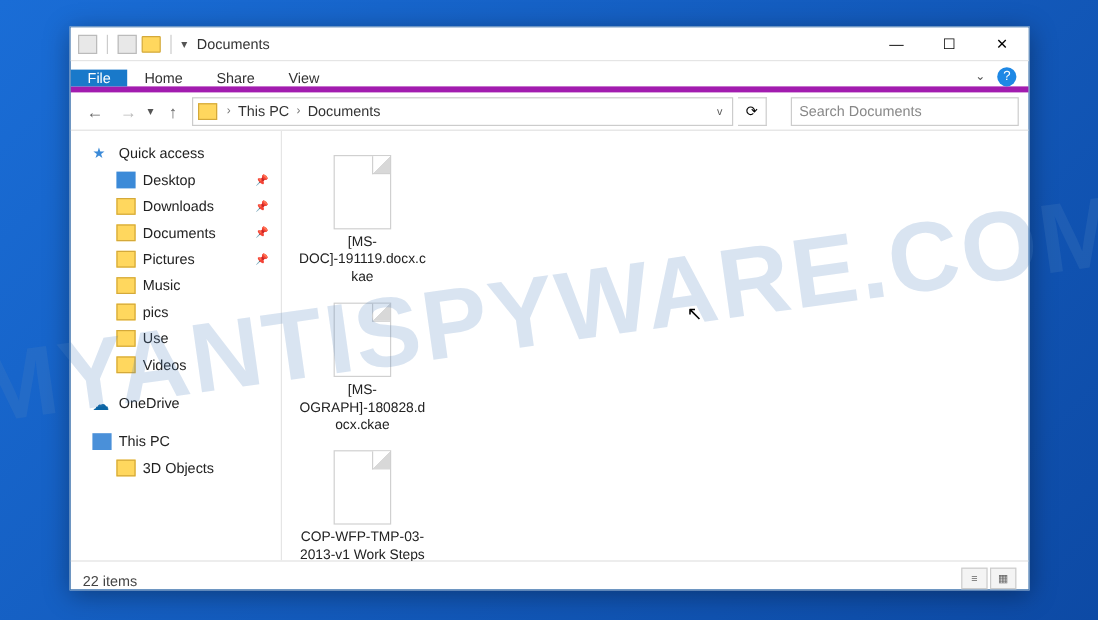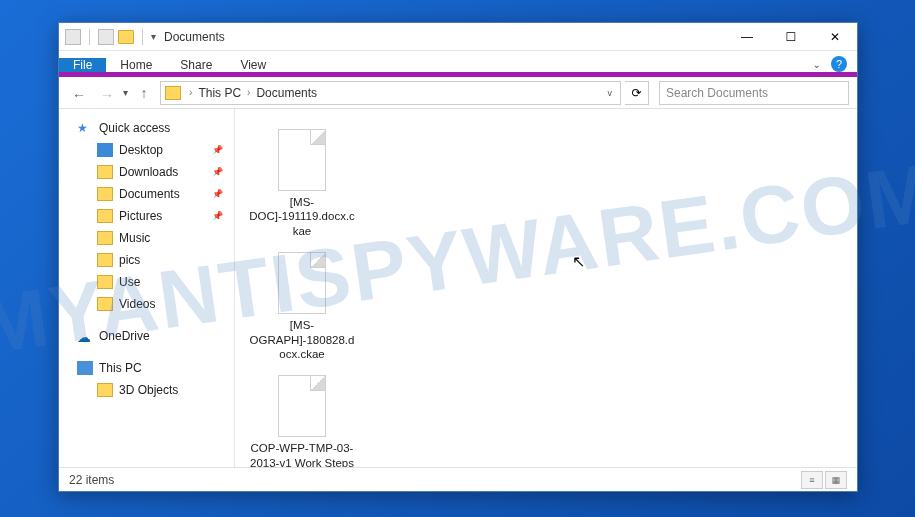--- a/index.html
+++ b/index.html
@@ -23,40 +23,40 @@
   .help-icon { width: 16px; height: 16px; border-radius: 50%; background: #1e88e5; color: #fff; font-size: 11px; display: flex; align-items: center; justify-content: center; }
   .navbar { height: 32px; display: flex; align-items: center; padding: 0 8px; gap: 4px; border-bottom: 1px solid #e1e1e1; }
   .nav-btn { width: 24px; height: 24px; display: flex; align-items: center; justify-content: center; color: #666; font-size: 14px; cursor: pointer; }
   .nav-btn.disabled { color: #bbb; }
   .addressbar { flex: 1; height: 24px; border: 1px solid #ccc; display: flex; align-items: center; padding: 0 4px; background: #fff; }
   .addr-icon { width: 16px; height: 14px; background: #ffd75e; border: 1px solid #d4a93a; margin-right: 4px; }
   .crumb { font-size: 12px; color: #333; padding: 0 2px; cursor: pointer; }
   .crumb-sep { font-size: 10px; color: #777; padding: 0 4px; }
   .addr-drop { margin-left: auto; font-size: 9px; color: #555; padding: 0 4px; }
   .refresh-btn { width: 24px; height: 24px; border: 1px solid #ccc; border-left: none; display: flex; align-items: center; justify-content: center; font-size: 12px; cursor: pointer; }
-  .searchbox { width: 190px; height: 24px; border: 1px solid #ccc; margin-left: 6px; display: flex; align-items: center; padding: 0 6px; color: #888; font-size: 12px; }
+  .searchbox { width: 190px; height: 24px; border: 1px solid #ccc; margin-left: 16px; display: flex; align-items: center; padding: 0 6px; color: #888; font-size: 12px; }
   .body { flex: 1; display: flex; overflow: hidden; }
   .sidebar { width: 176px; border-right: 1px solid #e5e5e5; padding: 8px 0; overflow-y: auto; }
   .tree-item { display: flex; align-items: center; height: 22px; padding-left: 18px; font-size: 12px; color: #222; cursor: pointer; gap: 6px; }
   .tree-item.sub { padding-left: 38px; }
   .tree-spacer { height: 10px; }
   .pin { margin-left: auto; margin-right: 10px; font-size: 9px; color: #888; }
   .ic { width: 16px; height: 14px; flex-shrink: 0; }
   .ic-star::before { content: "★"; color: #3b8ad8; font-size: 12px; }
   .ic-desktop { background: #3b8ad8; }
   .ic-folder { background: #ffd75e; border: 1px solid #d4a93a; }
   .ic-cloud::before { content: "☁"; color: #0a64a4; font-size: 14px; }
   .ic-pc { background: #4a90d9; }
   .content { flex: 1; overflow-y: auto; padding: 14px 8px; }
   .file-grid { display: flex; flex-wrap: wrap; gap: 2px 0; flex-direction: column; }
   .file-item { width: 118px; display: flex; flex-direction: column; align-items: center; padding: 6px 4px; cursor: pointer; }
   .file-icon { width: 48px; height: 62px; background: #fff; border: 1px solid #d0d0d0; position: relative; margin-bottom: 4px; }
   .file-icon::before { content: ""; position: absolute; top: 0; right: 0; width: 14px; height: 14px; background: linear-gradient(135deg, #fff 50%, #d8d8d8 50%); border-left: 1px solid #d0d0d0; border-bottom: 1px solid #d0d0d0; }
   .file-label { font-size: 11.5px; text-align: center; color: #222; line-height: 1.25; word-break: break-word; max-height: 58px; overflow: hidden; }
-  .statusbar { height: 24px; border-top: 1px solid #e1e1e1; display: flex; align-items: center; padding: 0 10px; font-size: 12px; color: #444; }
+  .statusbar { height: 24px; border-top: 1px solid #e1e1e1; display: flex; align-items: flex-end; padding: 0 10px; font-size: 12px; color: #444; }
   .status-right { margin-left: auto; display: flex; gap: 2px; }
   .view-btn { width: 22px; height: 18px; border: 1px solid #ccc; background: #f4f4f4; cursor: pointer; display:flex;align-items:center;justify-content:center;font-size:9px;color:#666;}
   .cursor-arrow { position: absolute; left: 572px; top: 252px; font-size: 16px; color: #000; z-index: 1001; pointer-events:none;}
 </style>
 </head>
 <body>
 
 <div class="watermark">MYANTISPYWARE.COM</div>
 <div class="cursor-arrow">↖</div>
 

